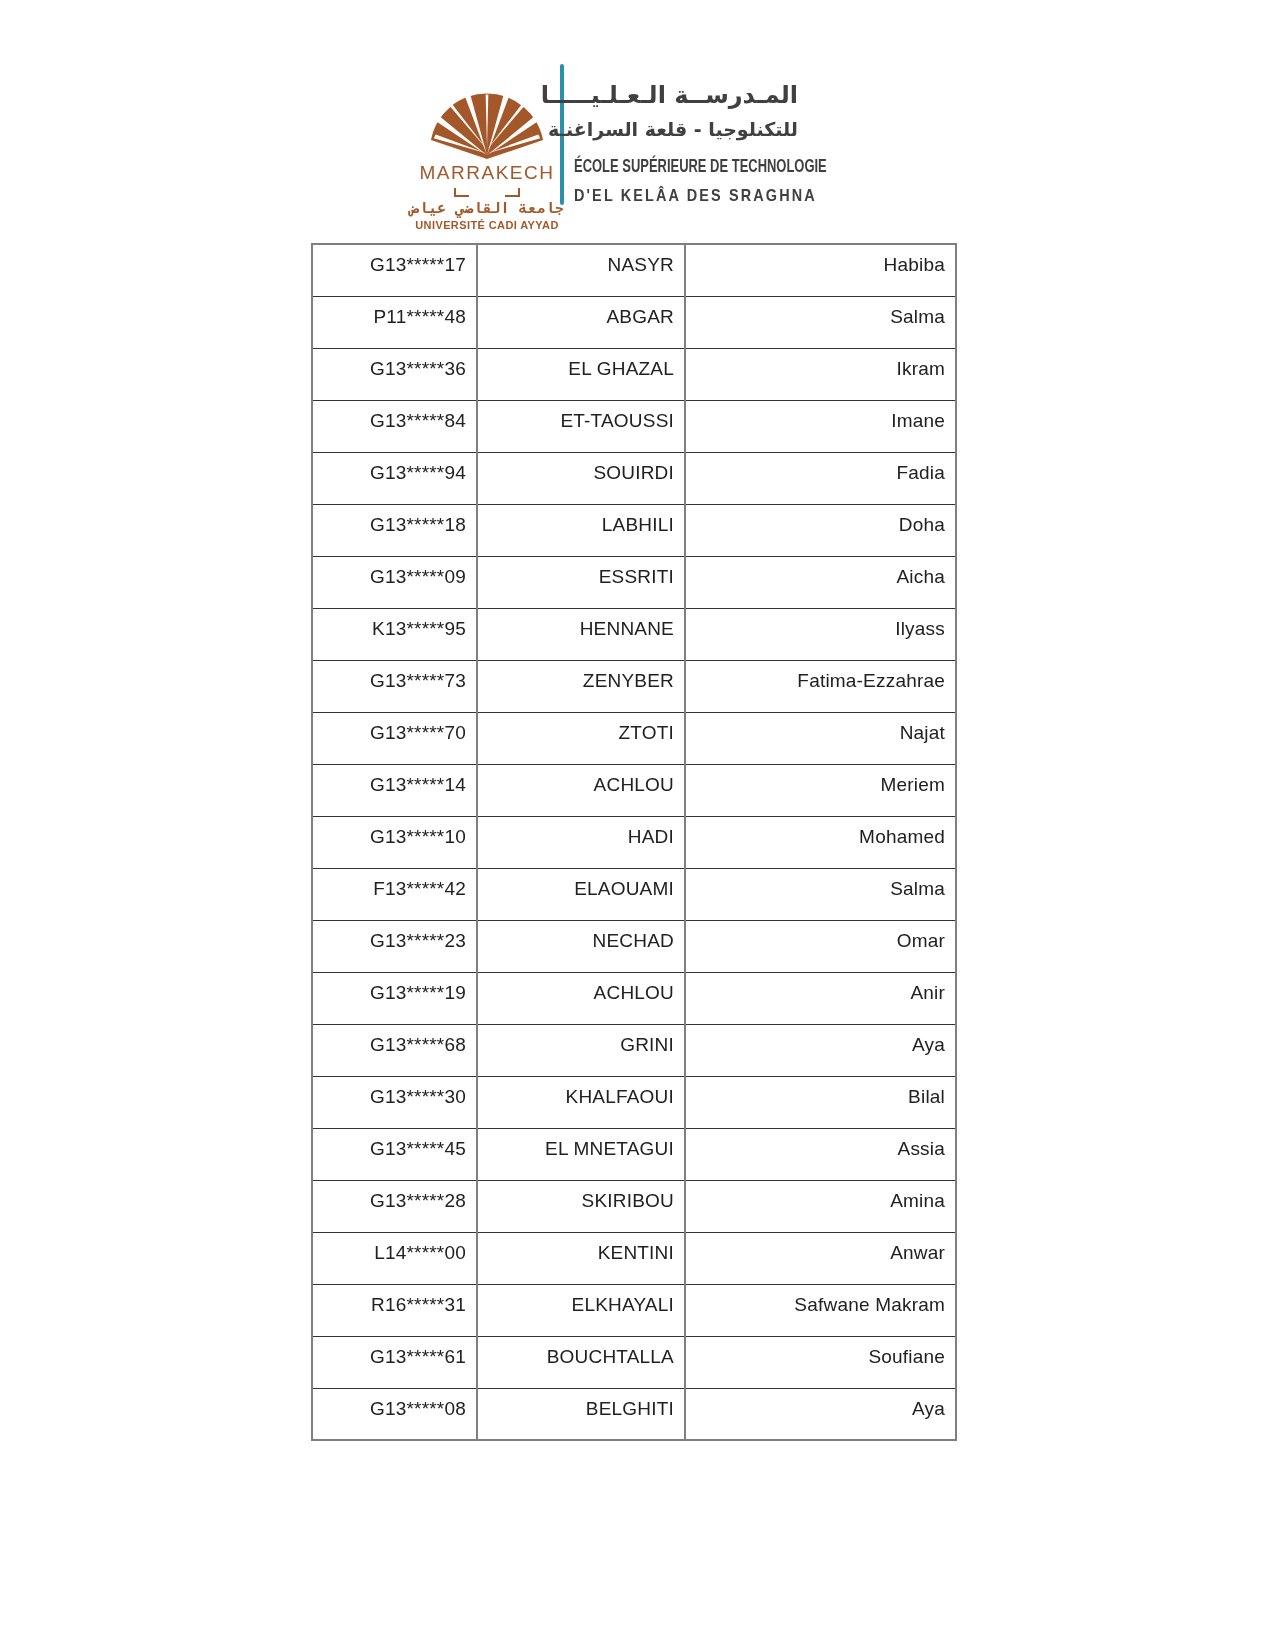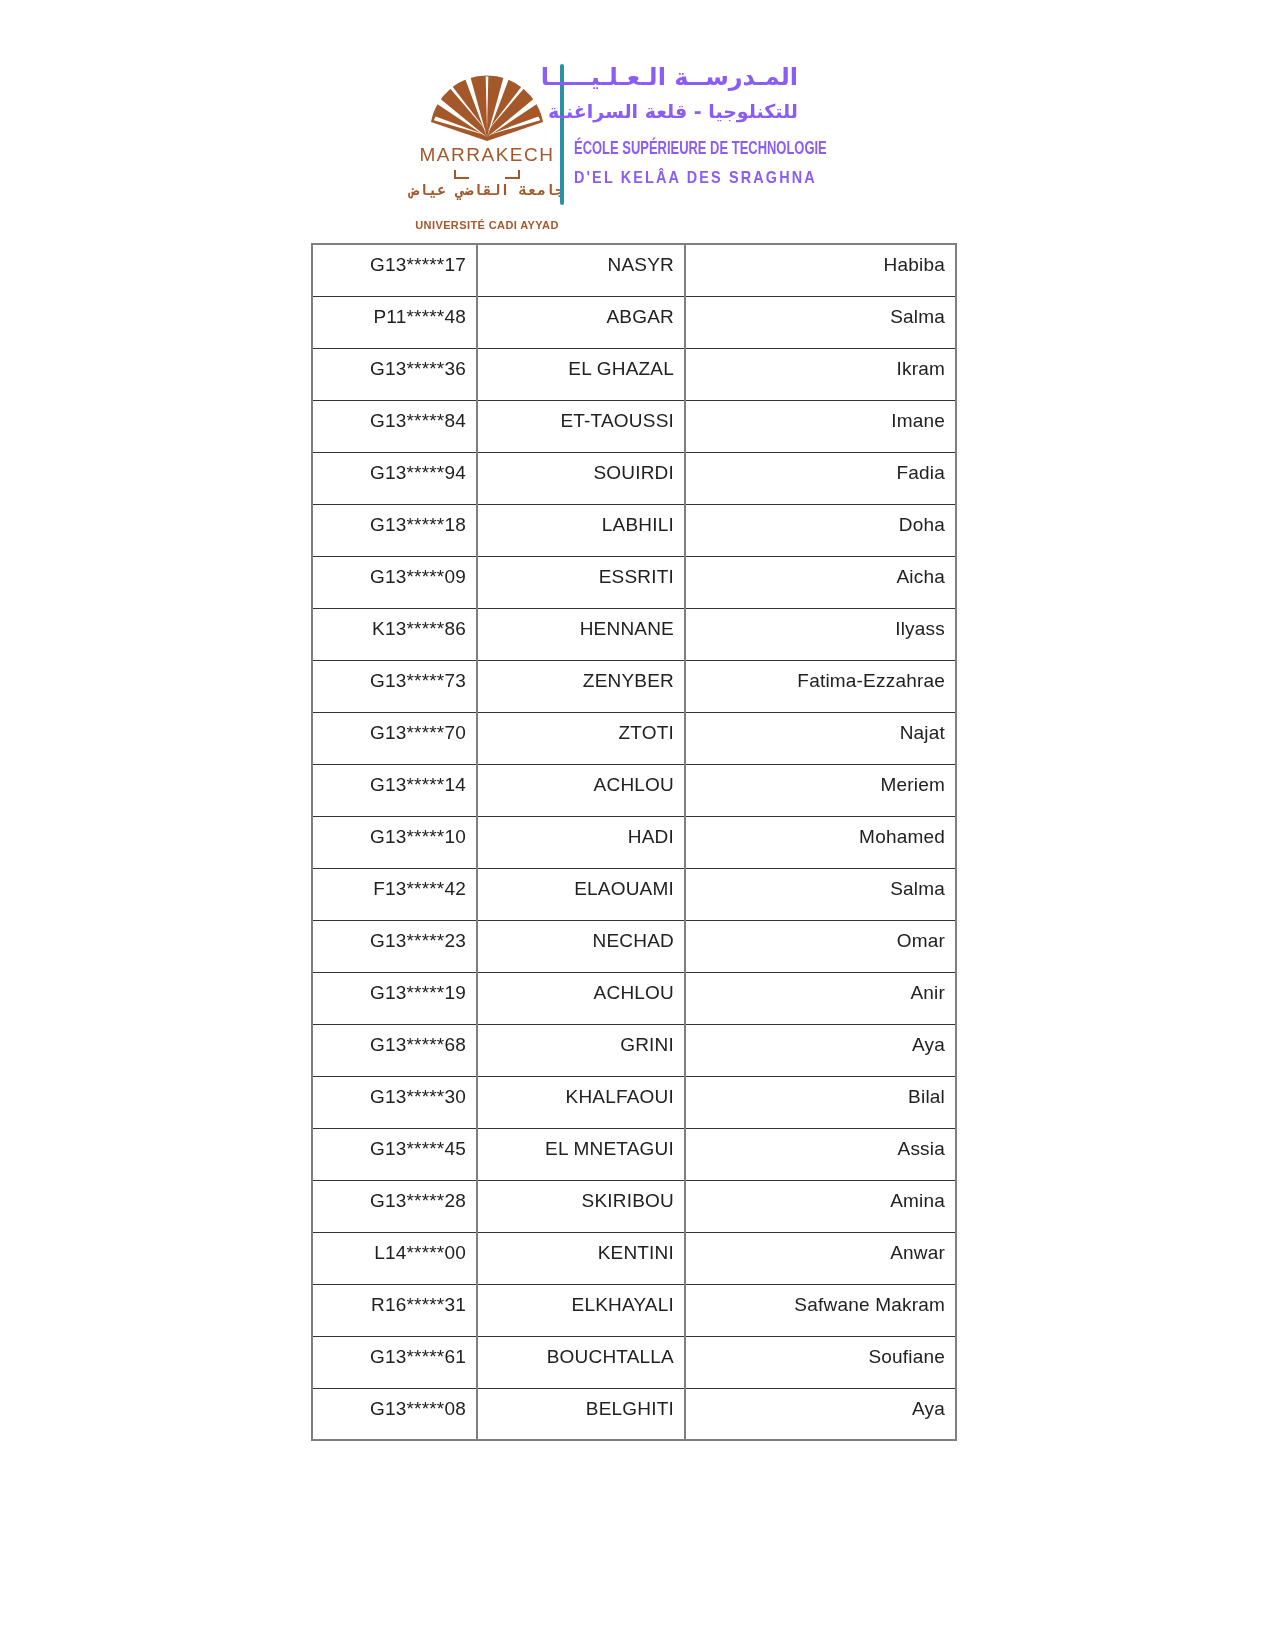--- a/index.html
+++ b/index.html
@@ -9,21 +9,21 @@
     position: relative;
     width: 1275px;
     height: 1650px;
     background: #ffffff;
     overflow: hidden;
   }
 
   
   .logo-col {
     position: absolute;
-    left: 418px; top: 67px;
+    left: 418px; top: 85px;
     width: 138px;
     display: flex;
     flex-direction: column;
     align-items: center;
     color: #A4582A;
   }
   .fan-wrap { width: 126px; height: 76px; }
   .city-name {
     margin-top: 1px;
     font-size: 19px;
@@ -41,38 +41,38 @@
   .bracket .corner-r { width: 15px; border-right: 2px solid #A4582A; border-bottom: 2px solid #A4582A; }
   .univ-arabic {
     margin-top: 2px;
     font-family: Liberation Mono, monospace;
     font-weight: bold;
     font-size: 15px;
     direction: rtl;
     white-space: nowrap;
   }
   .univ-latin {
-    margin-top: 19px;
+    margin-top: 1px;
     font-weight: bold;
     font-size: 11px;
     letter-spacing: 0.4px;
     white-space: nowrap;
   }
   .v-sep {
     position: absolute;
     left: 560px; top: 64px;
     width: 4px; height: 141px;
     background: #2B90A9;
     border-radius: 2px;
   }
   .school-col {
     position: absolute;
-    left: 574px; top: 62px;
+    left: 574px; top: 80px;
     width: 224px;
-    color: #8b5cf6;
+    color: #404040;
   }
   .school-ar-1 {
     font-family: "DejaVu Sans", sans-serif;
     font-weight: bold;
     font-size: 24px;
     line-height: 1.25;
     direction: rtl;
     text-align: center;
     white-space: nowrap;
   }
@@ -209,21 +209,21 @@
       <td>G13*****18</td>
       <td>LABHILI</td>
       <td>Doha</td>
     </tr>
         <tr>
       <td>G13*****09</td>
       <td>ESSRITI</td>
       <td>Aicha</td>
     </tr>
         <tr>
-      <td>K13*****86</td>
+      <td>K13*****95</td>
       <td>HENNANE</td>
       <td>Ilyass</td>
     </tr>
         <tr>
       <td>G13*****73</td>
       <td>ZENYBER</td>
       <td>Fatima-Ezzahrae</td>
     </tr>
         <tr>
       <td>G13*****70</td>

